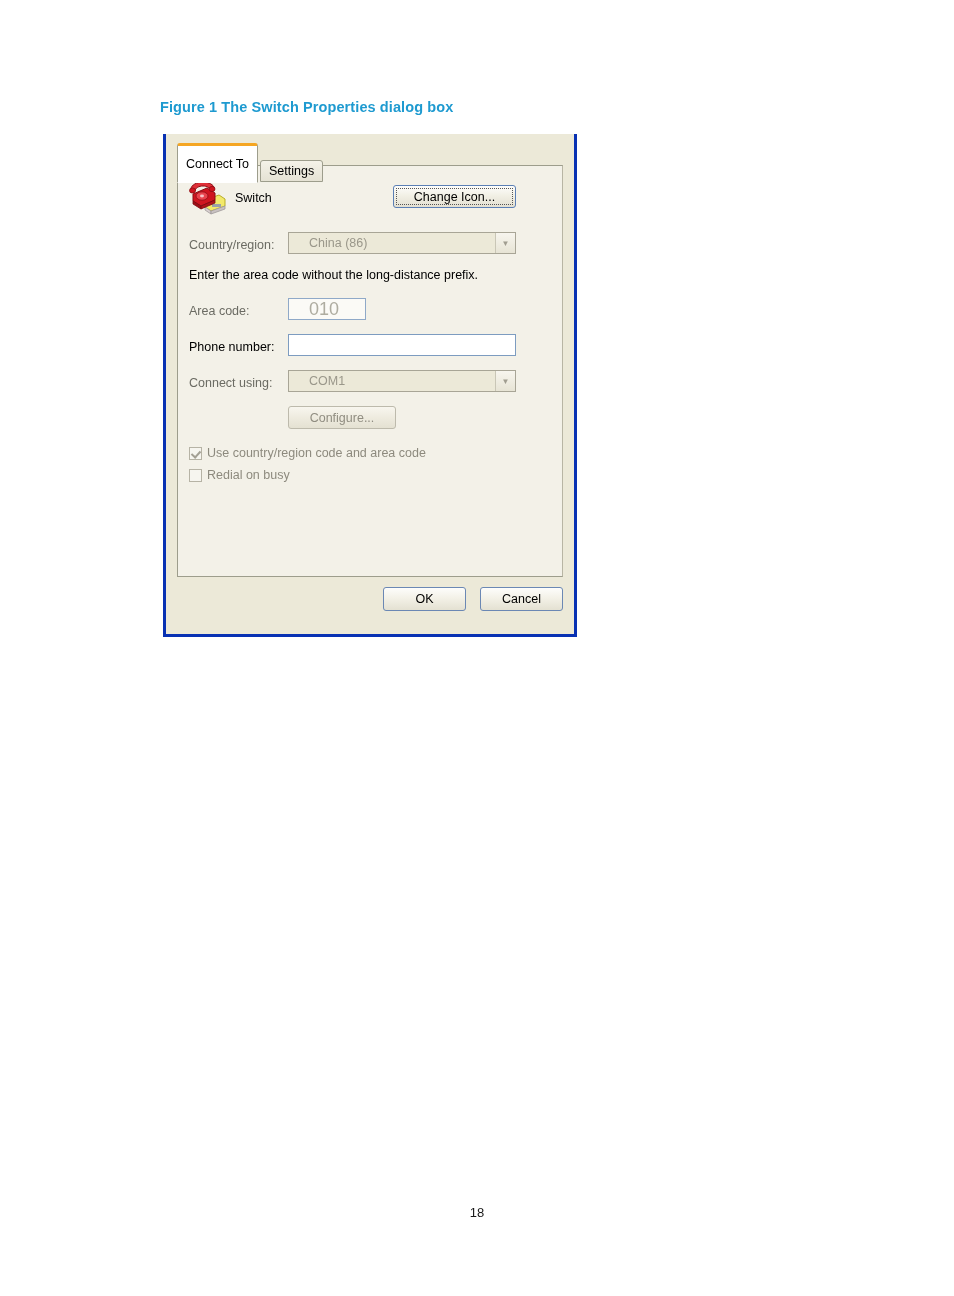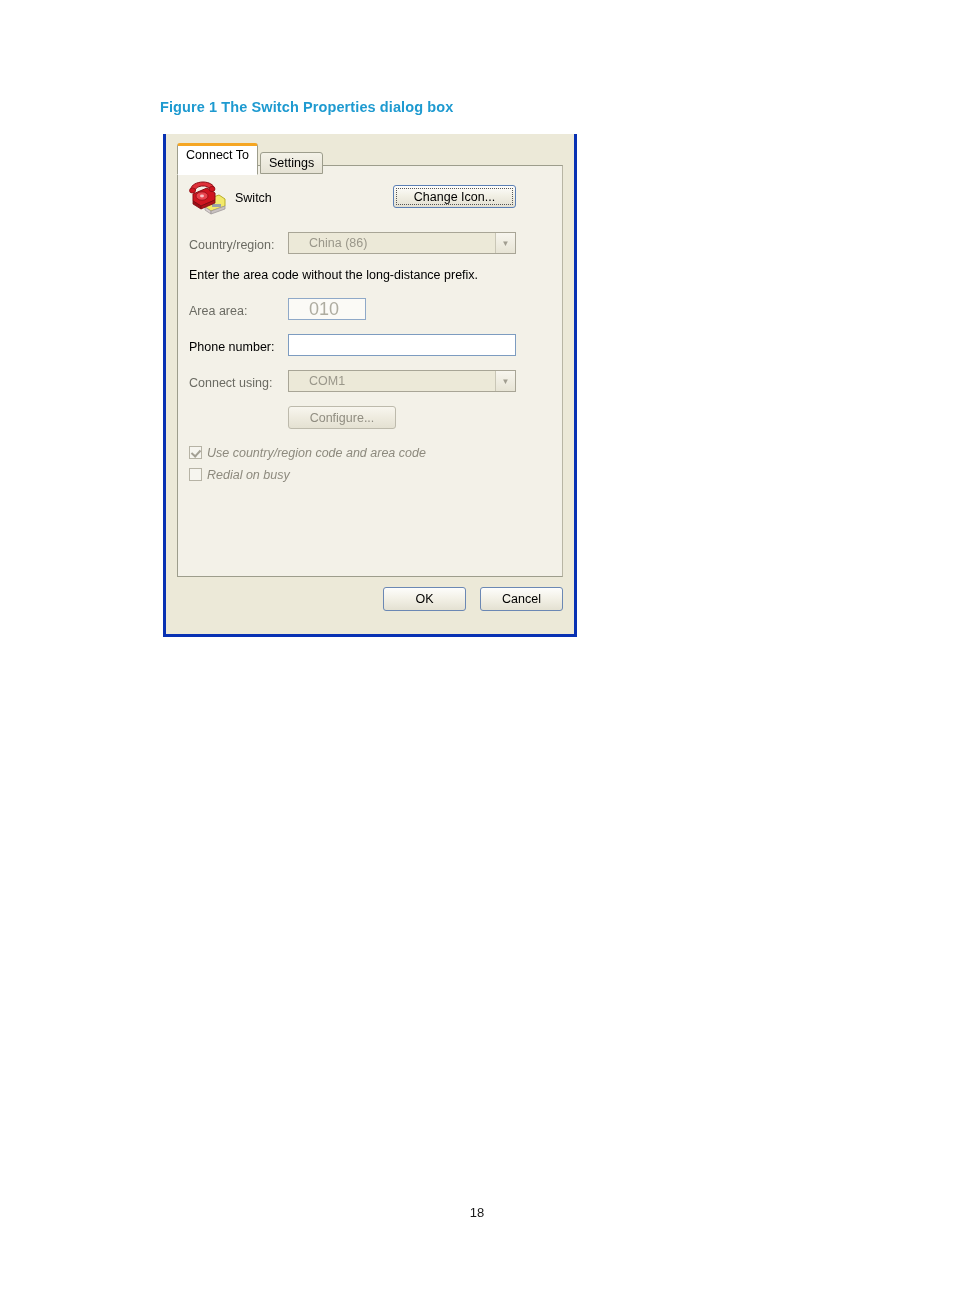--- a/index.html
+++ b/index.html
@@ -117,23 +117,23 @@
     line-height: 15px;
     cursor: default;
     white-space: nowrap;
   }
   .tab.active {
     background: #ffffff;
     border: 1px solid #9d9d8c;
     border-bottom: 1px solid #ffffff;
     border-top: 3px solid #f5a623;
     border-radius: 3px 3px 0 0;
-    height: 32px;
+    height: 40px;
     margin-bottom: -1px;
-    padding-top: 2px;
+    padding-top: 11px;
     position: relative;
     z-index: 4;
   }
   .tab.inactive {
     background: linear-gradient(to bottom, #f4f2e8 0%, #e5e2d4 100%);
     border: 1px solid #9d9d8c;
     border-bottom: 1px solid #9d9d8c;
     border-radius: 3px 3px 0 0;
     margin-left: 2px;
     margin-bottom: 0px;
@@ -280,21 +280,21 @@
     color: #908d81;
     display: flex;
     align-items: center;
     justify-content: center;
     cursor: default;
   }
 
   .check-row {
     position: absolute;
     display: flex;
-    font-style: italic;
+    align-items: center;
   }
   .checkbox {
     width: 13px;
     height: 13px;
     box-sizing: border-box;
     background: #f6f5ef;
     border: 1px solid #b6b3a5;
     margin-right: 5px;
     position: relative;
     flex: none;
@@ -395,21 +395,21 @@
         <span class="flabel disabled">Country/region:</span>
       </div>
       <div class="combo" style="left:110px; top:66px; width:228px;">
         <span class="val">China (86)</span>
         <span class="arrow">▼</span>
       </div>
 
       <div class="helptext">Enter the area code without the long-distance prefix.</div>
 
       <div class="frow" style="left:11px; top:138px;">
-        <span class="flabel disabled">Area area:</span>
+        <span class="flabel disabled">Area code:</span>
       </div>
       <div class="textbox" style="left:110px; top:132px; width:78px;">
         <span class="val">010</span>
       </div>
 
       <div class="frow" style="left:11px; top:174px;">
         <span class="flabel">Phone number:</span>
       </div>
       <div class="textbox enabled" style="left:110px; top:168px; width:228px;">
         <span class="val"></span>

